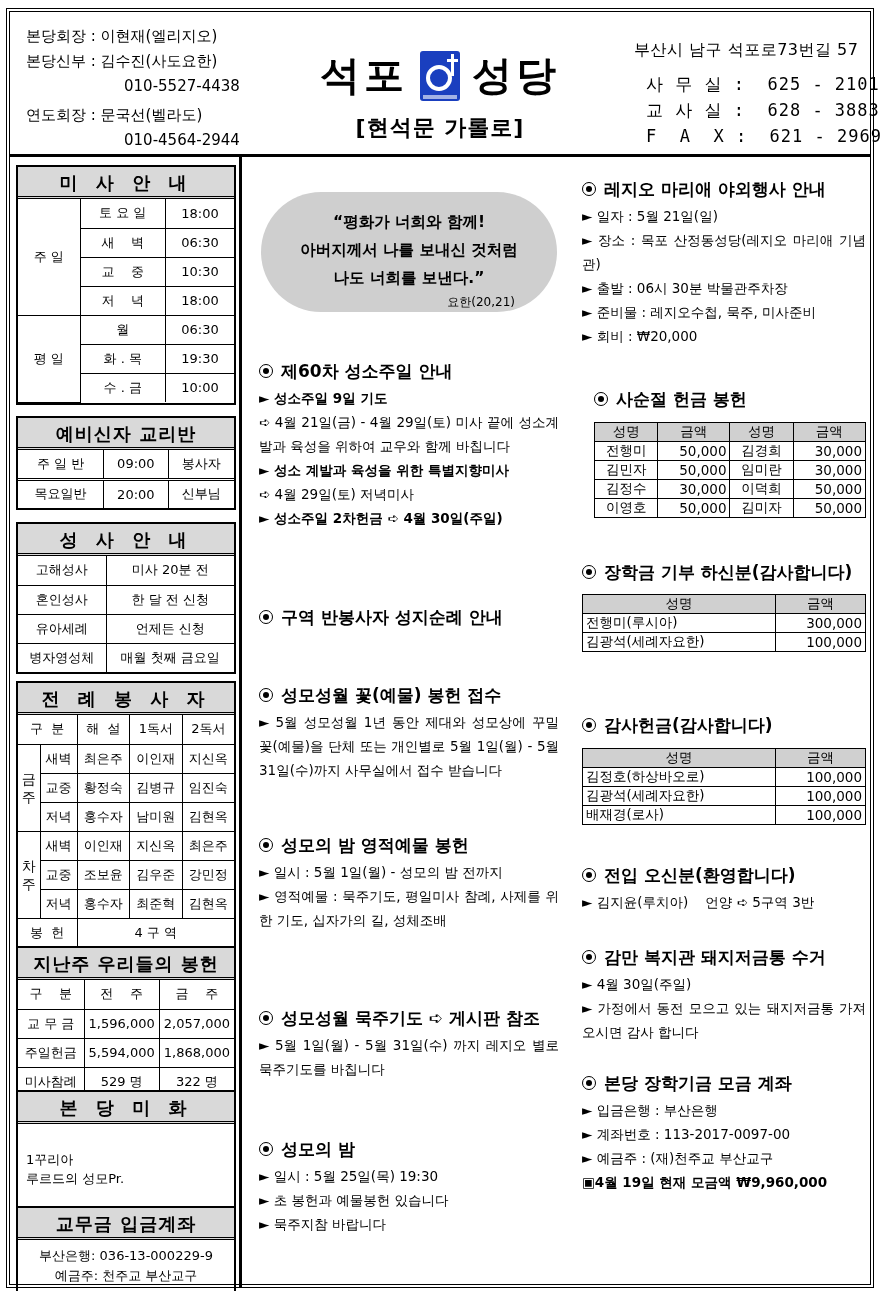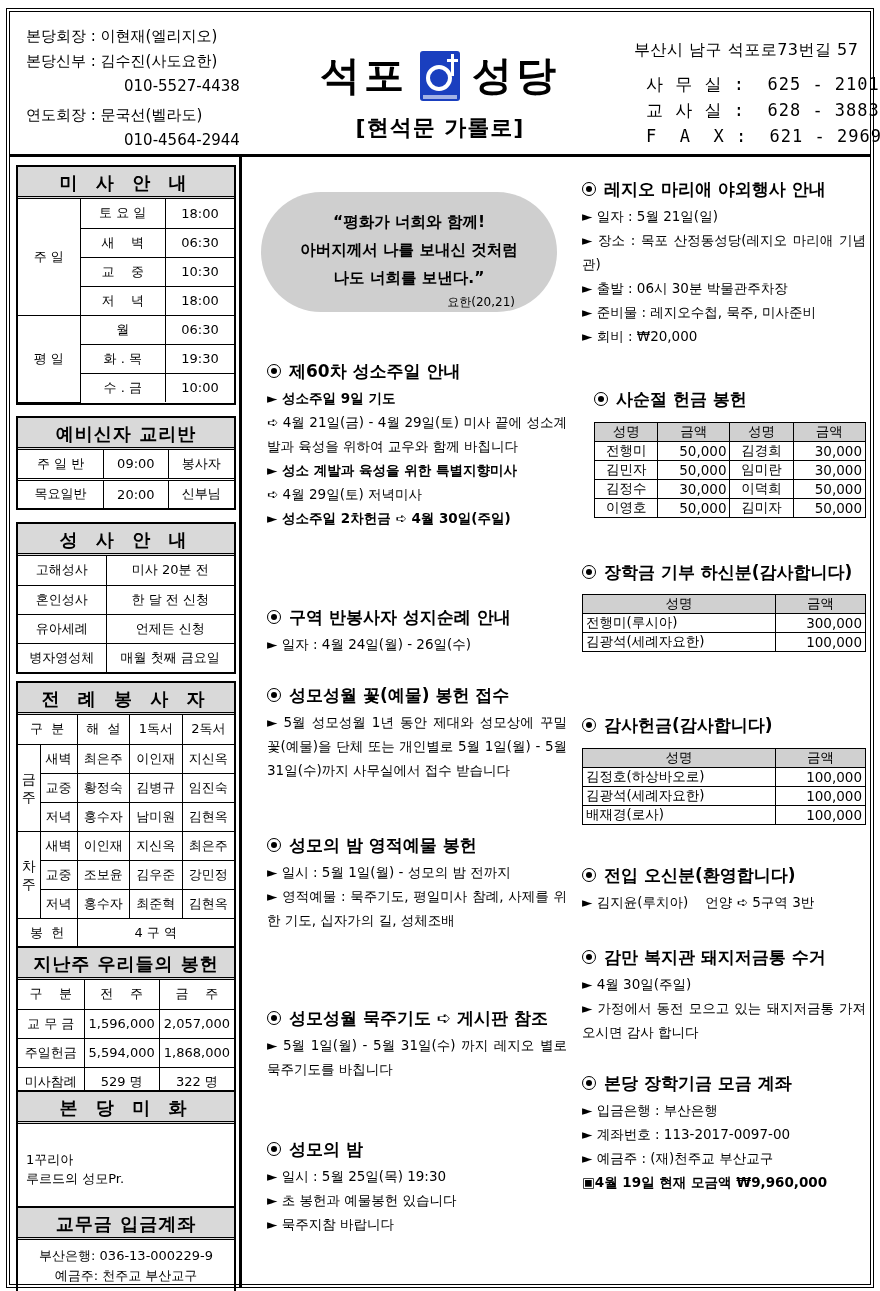--- a/index.html
+++ b/index.html
@@ -42,21 +42,21 @@
   table.grid td { border: 1px solid #000; text-align: center; height: 29px; padding: 0 2px; }
   table.grid tr:first-child td { border-top: none; }
   table.grid td:first-child { border-left: none; }
   table.grid td:last-child { border-right: none; }
   table.grid tr:last-child td { border-bottom: none; }
 
   
   .quote { position: absolute; left: 16px; top: 32px; width: 296px; height: 120px; background: #cfcfcf; border-radius: 60px; text-align: center; padding-top: 16px; }
   .quote .q { font-size: 15.5px; font-weight: bold; line-height: 28px; }
   .quote .src { position: absolute; right: 42px; top: 102px; font-size: 12px; }
-  .sec { position: absolute; left: 22px; width: 300px; }
+  .sec { position: absolute; left: 14px; width: 300px; }
   .sec-title { font-size: 17px; font-weight: bold; line-height: 26px; margin-bottom: 2px; }
   .sec-title .bullet { display: inline-block; width: 14px; height: 14px; border: 1.5px solid #000; border-radius: 50%; position: relative; margin-right: 8px; vertical-align: -1px; }
   .sec-title .bullet::after { content: ""; position: absolute; left: 2.5px; top: 2.5px; width: 6px; height: 6px; background: #000; border-radius: 50%; }
   .line { font-size: 13.5px; line-height: 24px; text-align: justify; }
   .line.b { font-weight: bold; }
 
   
   table.don { border-collapse: collapse; font-size: 13.5px; width: 100%; }
   table.don th { background: #d0d0d0; font-weight: normal; border: 1px solid #000; height: 19px; }
   table.don td { border: 1px solid #000; height: 19px; padding: 0 3px; }
@@ -300,21 +300,20 @@
       <div class="sec-title"><span class="bullet"></span><span>제60차 성소주일 안내</span></div>
       <div class="line b">► 성소주일 9일 기도</div>
       <div class="line">➪ 4월 21일(금) - 4월 29일(토) 미사 끝에 성소계발과 육성을 위하여 교우와 함께 바칩니다</div>
       <div class="line b">► 성소 계발과 육성을 위한 특별지향미사</div>
       <div class="line">➪ 4월 29일(토) 저녁미사</div>
       <div class="line b">► 성소주일 2차헌금 ➪ 4월 30일(주일)</div>
     </div>
 
     <div class="sec" style="top:444px;">
       <div class="sec-title"><span class="bullet"></span><span>구역 반봉사자 성지순례 안내</span></div>
-      <div class="line">► 일자 : 4월 24일(월) - 26일(수)</div>
     </div>
 
     <div class="sec" style="top:522px;">
       <div class="sec-title"><span class="bullet"></span><span>성모성월 꽃(예물) 봉헌 접수</span></div>
       <div class="line">► 5월 성모성월 1년 동안 제대와 성모상에 꾸밀 꽃(예물)을 단체 또는 개인별로 5월 1일(월) - 5월 31일(수)까지 사무실에서 접수 받습니다</div>
     </div>
 
     <div class="sec" style="top:672px;">
       <div class="sec-title"><span class="bullet"></span><span>성모의 밤 영적예물 봉헌</span></div>
       <div class="line">► 일시 : 5월 1일(월) - 성모의 밤 전까지</div>

